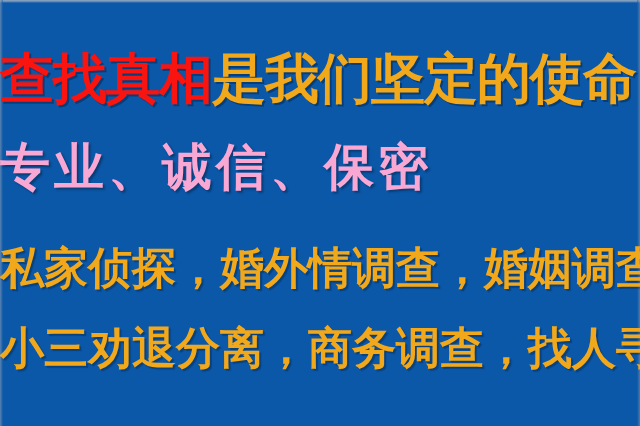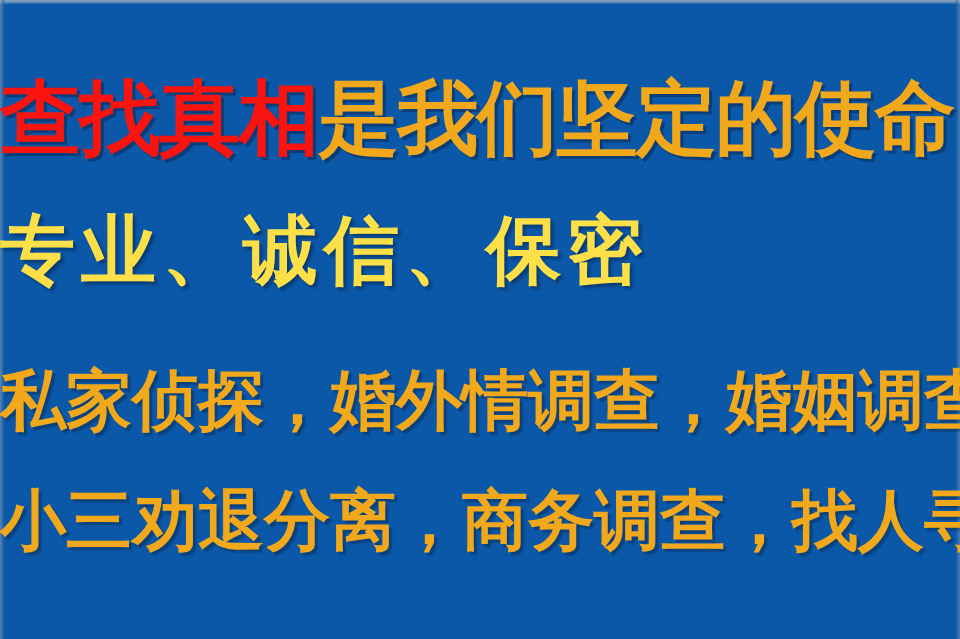--- a/index.html
+++ b/index.html
@@ -64,21 +64,21 @@
   }
   #line1 .run-gold {
     color: #f2a81b;
     text-shadow: 2px 2px 0 rgba(0,0,0,.28);
   }
 
   
   #line2 {
     top: 142px;
     font-size: 50px;
-    color: #fde047;
+    color: #f9a8d4;
     letter-spacing: 4px;
     text-shadow: 2px 2px 2px rgba(0,0,0,.30);
   }
 
   
   #line3 {
     top: 246px;
     font-size: 44px;
     color: #f2a81b;
     letter-spacing: 0px;

